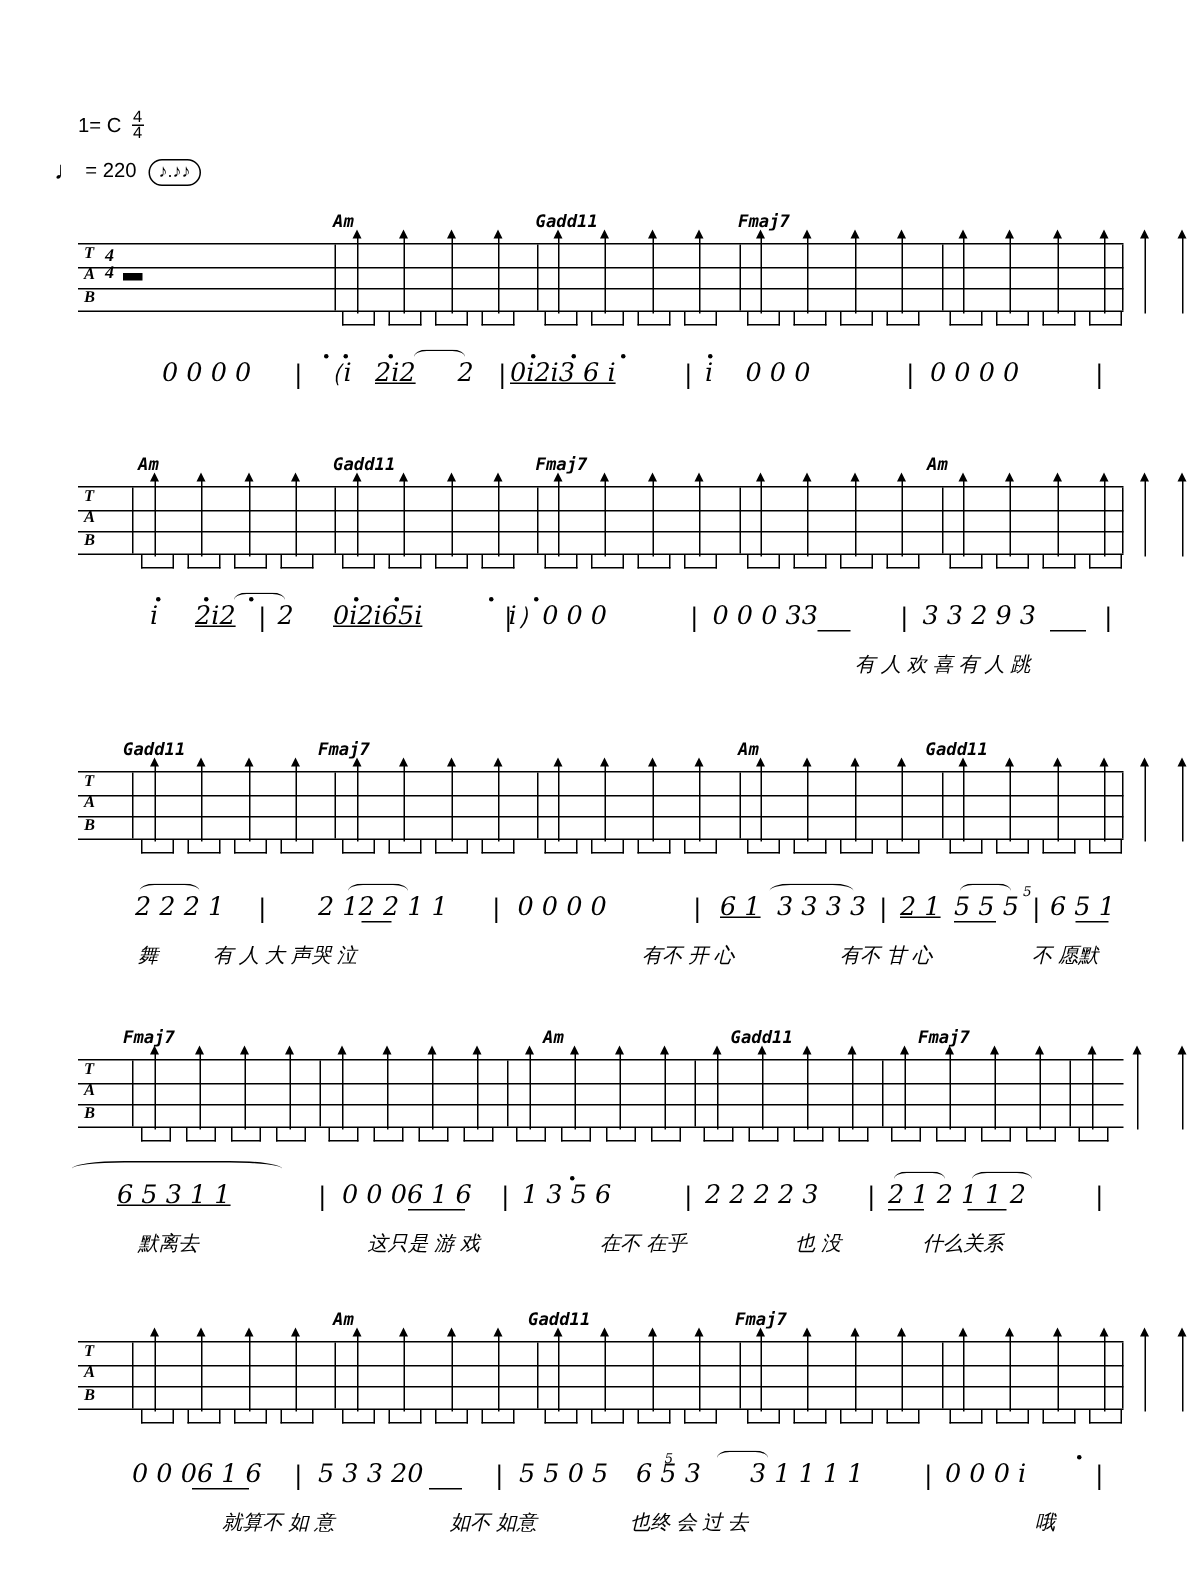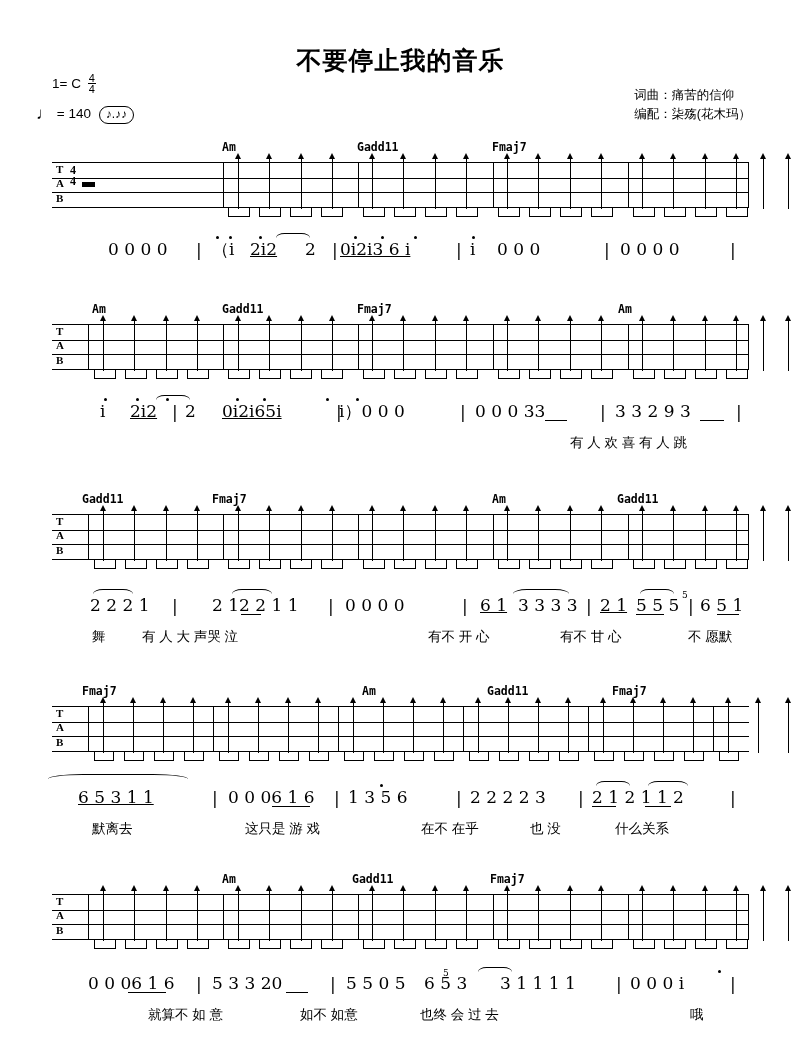--- a/index.html
+++ b/index.html
@@ -65,21 +65,21 @@
     font-size: 12px;
     border: 1px solid #000;
     border-radius: 12px;
     padding: 0px 6px 1px 6px;
     margin-left: 4px;
     display: inline-block;
     line-height: 15px;
   }
 
   
-  .system { position: absolute; left: 0; width: 735px; }
+  .system { position: absolute; left: 0; width: 735px; font-style: italic; }
 
   .chords { position: relative; height: 16px; }
   .chord {
     position: absolute;
     font-family: "DejaVu Sans Mono", monospace;
     font-size: 11.5px;
     font-weight: bold;
     white-space: nowrap;
   }
 
@@ -215,42 +215,37 @@
   .tuplet5 {
     position: absolute;
     font-size: 9px;
   }
 </style>
 </head>
 <body>
 
 <div class="sheet">
 
-  <div class="title">不要停止我的音乐</div>
 
   <div class="keyline">
     <span>1=</span>
     <span>C</span>
     <span class="frac">
       <span class="num">4</span>
       <span>4</span>
     </span>
   </div>
 
   <div class="tempo">
     <span class="note">♩</span>
     <span>=</span>
-    <span>140</span>
+    <span>220</span>
     <span class="swing">♪.♪♪</span>
   </div>
 
-  <div class="credits">
-    <div>词曲：痛苦的信仰</div>
-    <div>编配：柒殇(花木玛）</div>
-  </div>
 
   <div class="system" id="sys1" style="top:140px;">
     <div class="chords">
       <div class="chord" style="left:222px;">Am</div>
       <div class="chord" style="left:357px;">Gadd11</div>
       <div class="chord" style="left:492px;">Fmaj7</div>
     </div>
 
     <div class="staff" style="top:22px;">
       <div class="line l1"></div>
@@ -869,21 +864,21 @@
       <div class="slur" style="left:648px; top:-7px; width:40px;"></div>
       <div class="ulinegrp" style="left:272px; top:18px; width:38px;"></div>
       <div class="ulinegrp" style="left:592px; top:18px; width:24px;"></div>
       <div class="ulinegrp" style="left:645px; top:18px; width:26px;"></div>
       <div class="dotted" style="left:380px; top:-4px;"></div>
     </div>
 
     <div class="lyrics" style="top:136px;">
       <div class="ly" style="left:92px;">默离去</div>
       <div class="ly" style="left:245px;">这只是 游 戏</div>
-      <div class="ly" style="left:400px;margin-left:21px;">在不  在乎</div>
+      <div class="ly" style="left:400px;">在不  在乎</div>
       <div class="ly" style="left:530px;">也 没</div>
       <div class="ly" style="left:615px;">什么关系</div>
     </div>
   </div>
 
   <div class="system" id="sys5" style="top:872px;">
     <div class="chords">
       <div class="chord" style="left:222px;">Am</div>
       <div class="chord" style="left:352px;">Gadd11</div>
       <div class="chord" style="left:490px;">Fmaj7</div>

